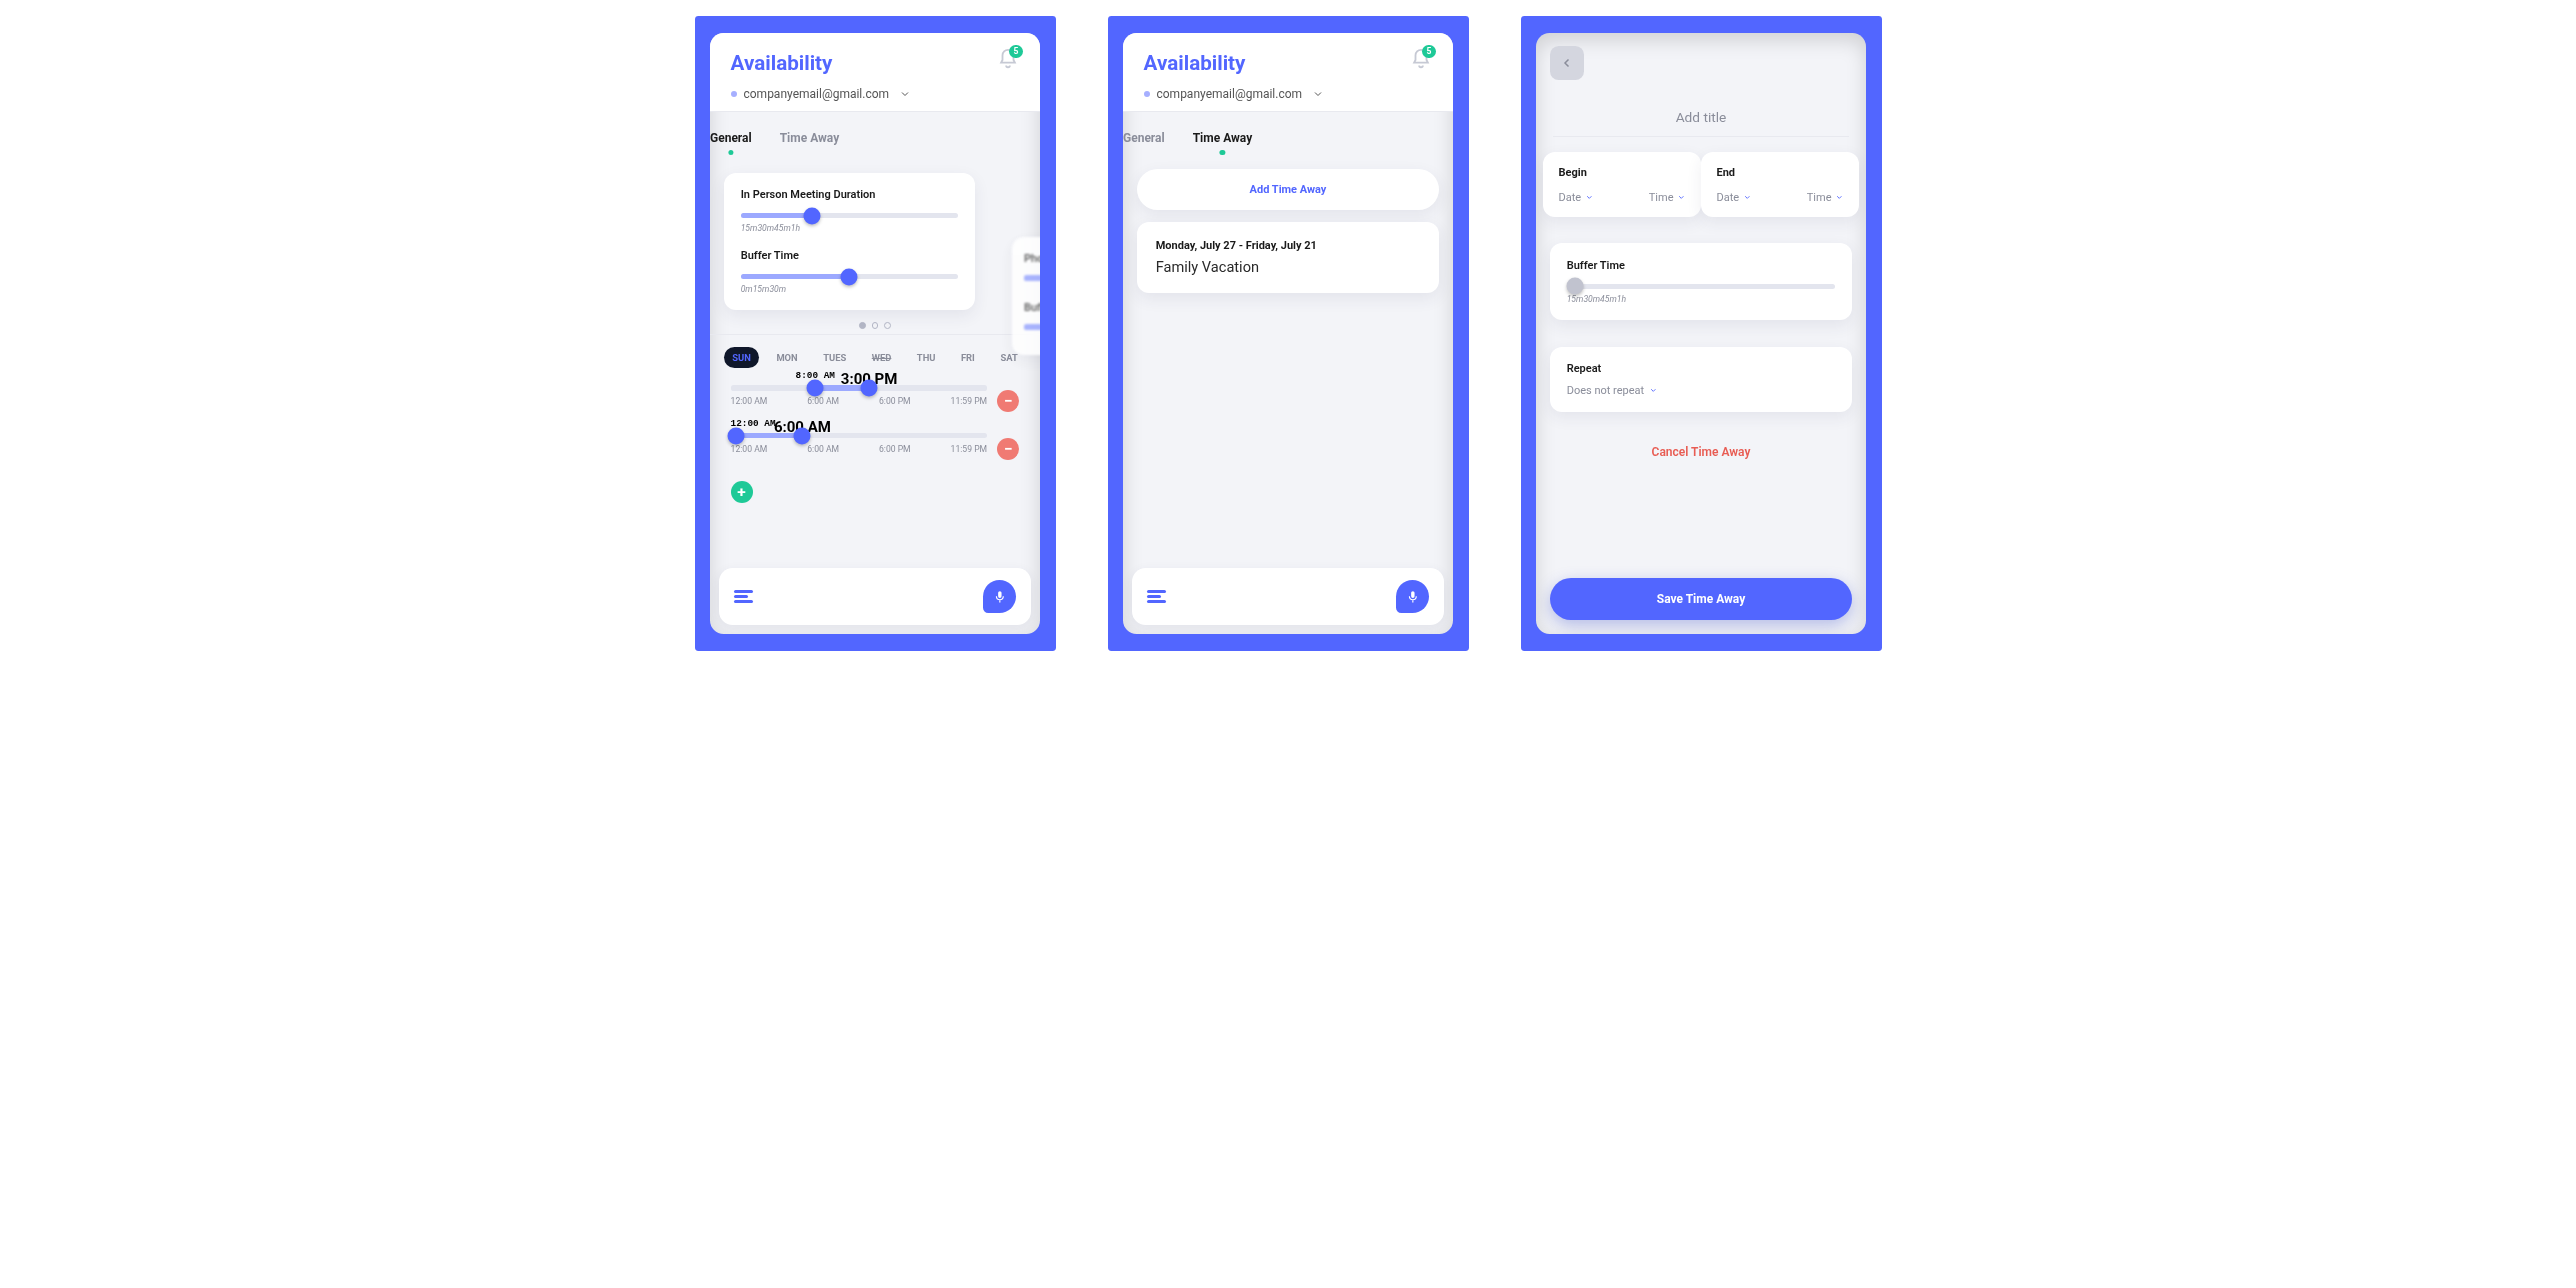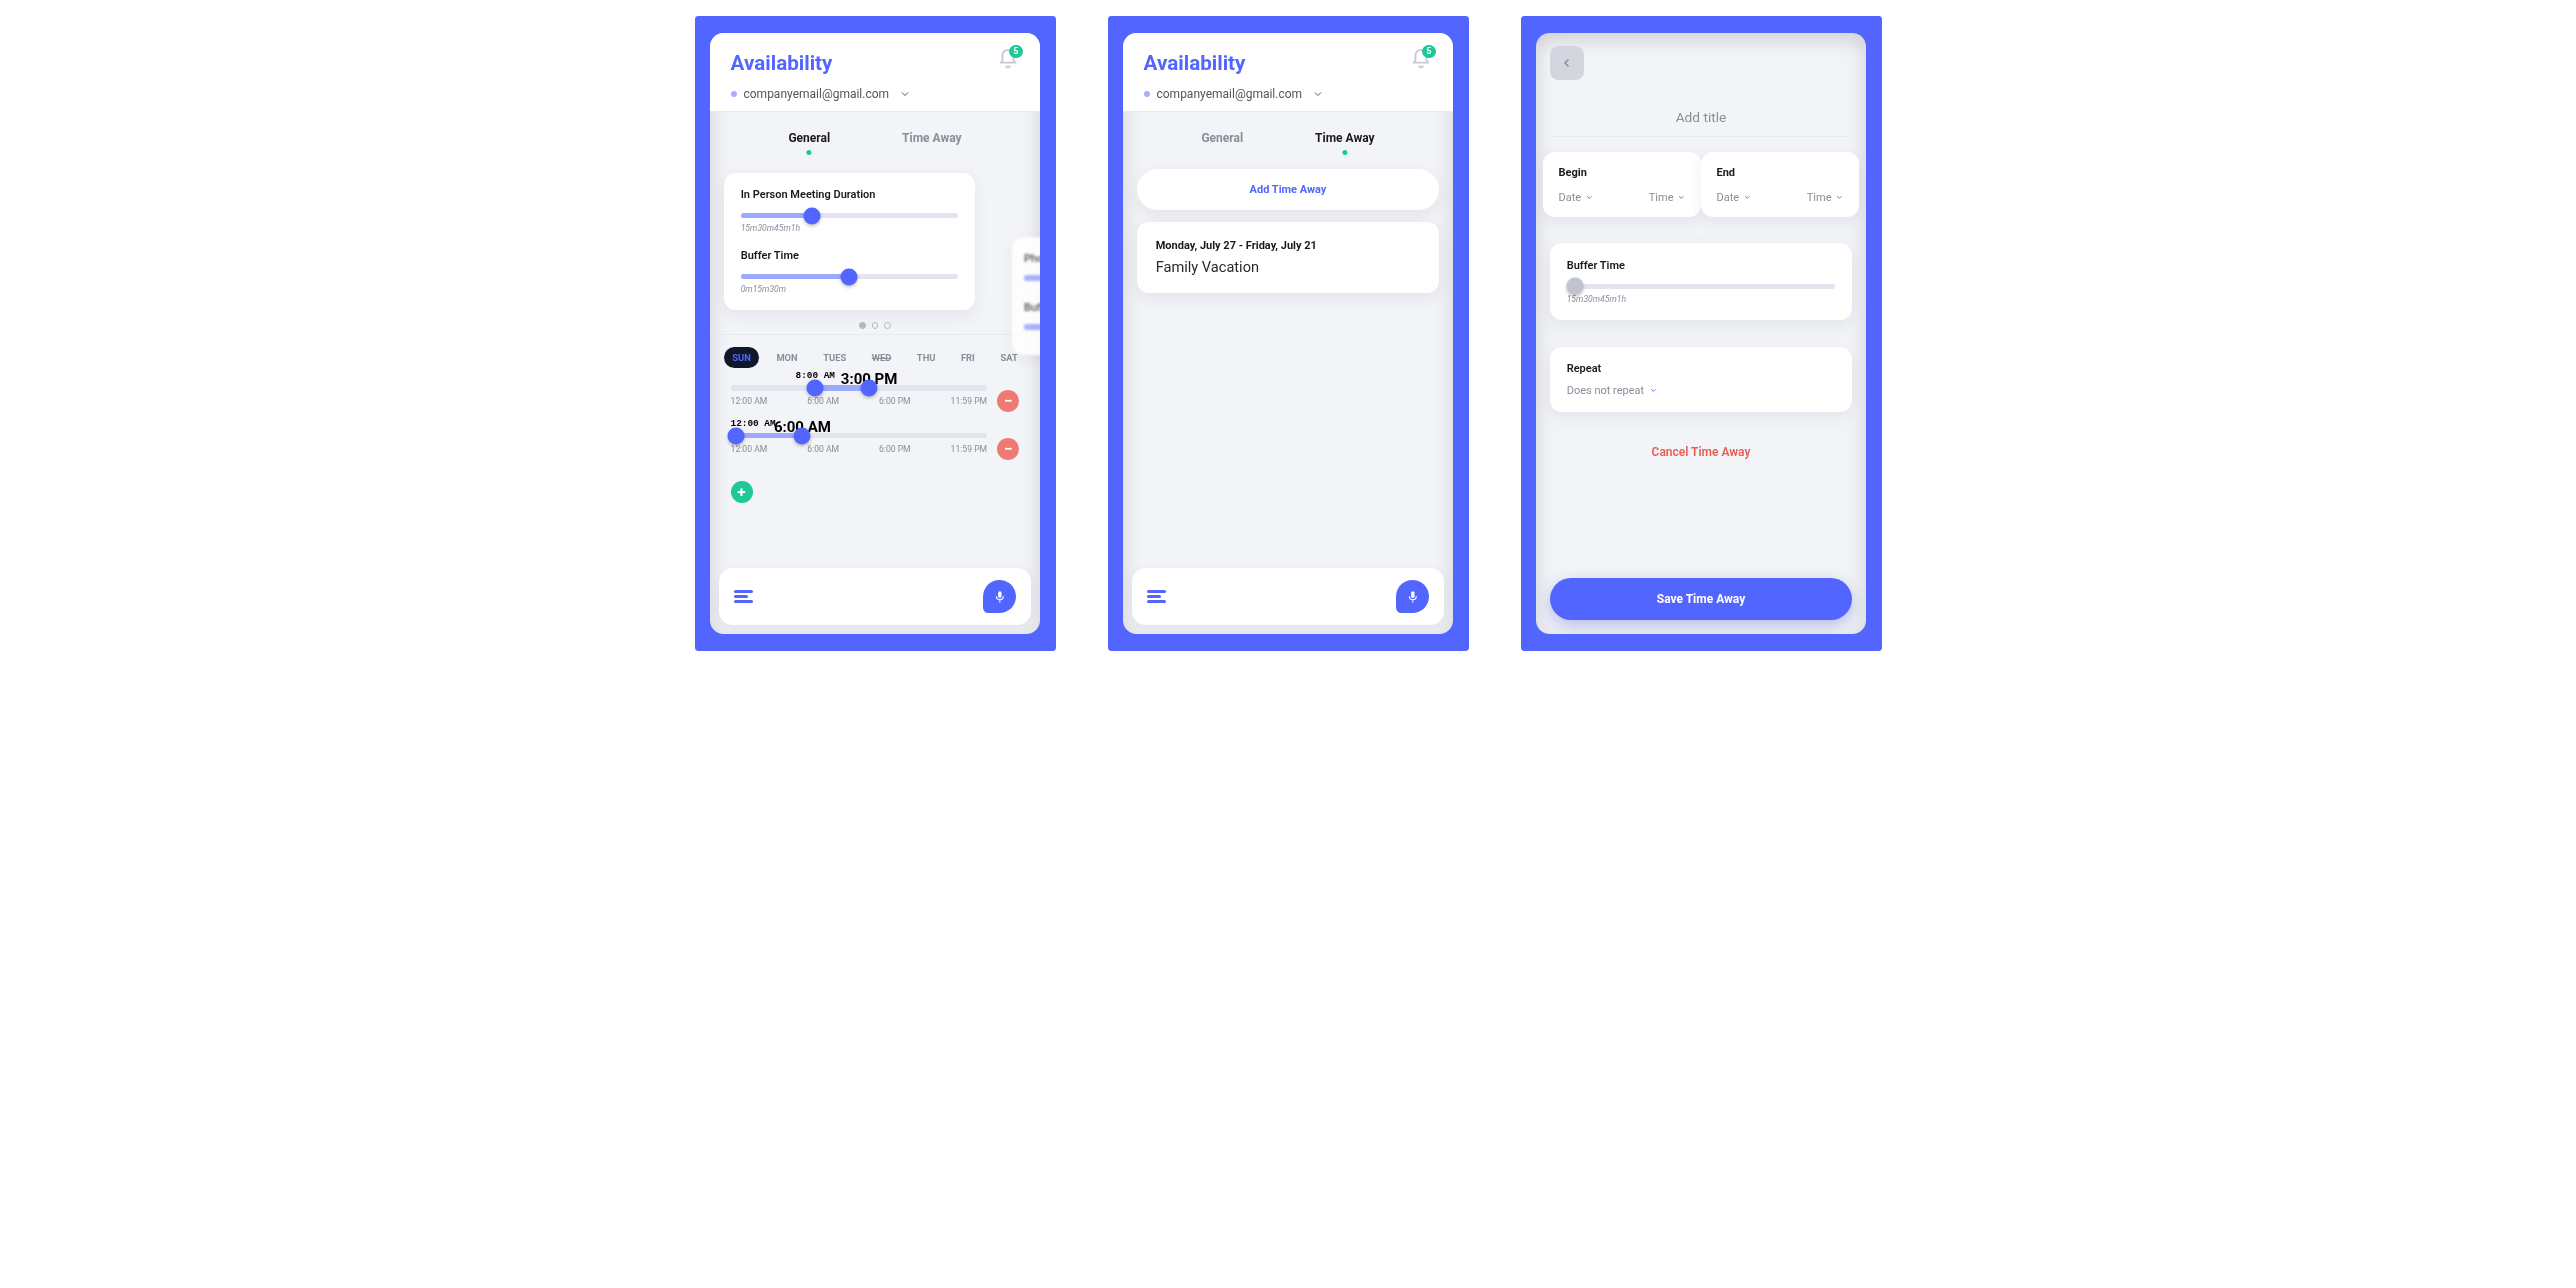--- a/index.html
+++ b/index.html
@@ -17,21 +17,21 @@
   .device{width:361px;height:635px;background:var(--blue);border-radius:3.4px;padding:17px 15.5px;position:relative;}
   .screen{background:var(--bg-grey);border-radius:13.7px;width:100%;height:100%;overflow:hidden;display:flex;flex-direction:column;box-shadow:0 6.9px 20.6px rgba(0,0,0,.15) inset;}
   .header{background:#fff;padding:15.5px 20.6px 10.3px;position:relative;}
   .title{color:var(--blue);font-size:20.6px;font-weight:700;display:flex;align-items:flex-end;justify-content:space-between;}
   .bell{position:relative;color:#c6c9d4;}
   .bell svg{width:22px;height:22px;stroke:#c6c9d4;fill:none;stroke-width:2;}
   .badge{position:absolute;top:-3.4px;right:-3.4px;background:var(--green);color:#fff;font-size:8.6px;font-weight:700;border-radius:50%;width:13.7px;height:13.7px;display:flex;align-items:center;justify-content:center;}
   .email-row{display:flex;align-items:center;gap:6.9px;margin-top:12px;color:#555;font-size:12px;}
   .dot{width:6px;height:6px;border-radius:50%;background:#a6afff;}
   .chev{width:12px;height:12px;stroke:#555;fill:none;stroke-width:2;margin-left:3.4px;}
-  .tabs{display:flex;justify-content:center;gap:72px;padding:19px 0 0;font-size:12px;font-weight:700;}
+  .tabs{display:flex;gap:28px;padding:19px 0 0;font-size:12px;font-weight:700;}
   .tab{color:var(--text-grey);position:relative;padding-bottom:13.7px;cursor:pointer;}
   .tab.active{color:#1a1a1a;}
   .tab.active::after{content:"";position:absolute;bottom:3.4px;left:50%;transform:translateX(-50%);width:5.2px;height:5.2px;border-radius:50%;background:var(--green);}
   .divider{height:0.9px;background:var(--divider);}
   .content{flex:1;overflow:hidden;position:relative;}
 
   
   .card{background:#fff;border-radius:12px;margin:13.7px;padding:15.5px 17px;box-shadow:0 5.2px 15.5px rgba(50,55,90,.08);}
   .section-label{font-size:11px;font-weight:600;color:#1a1a1a;margin-bottom:8.6px;}
   .slider-track{position:relative;height:5.2px;border-radius:2.6px;background:#e3e5ee;margin:12px 0 5.2px;}

